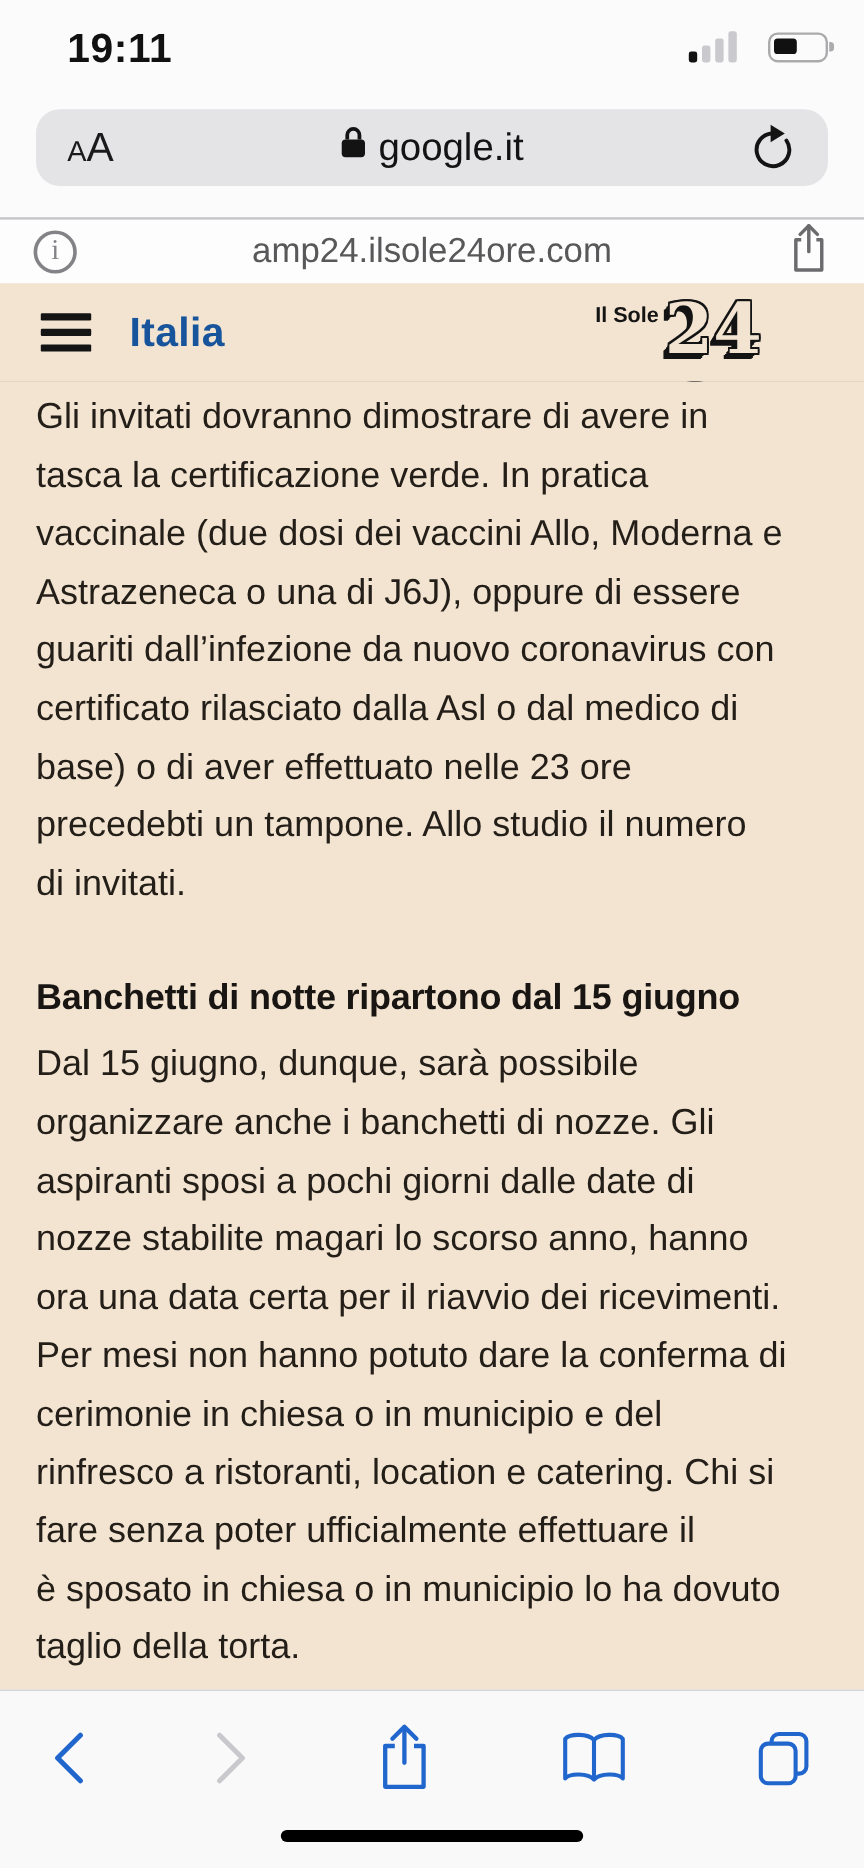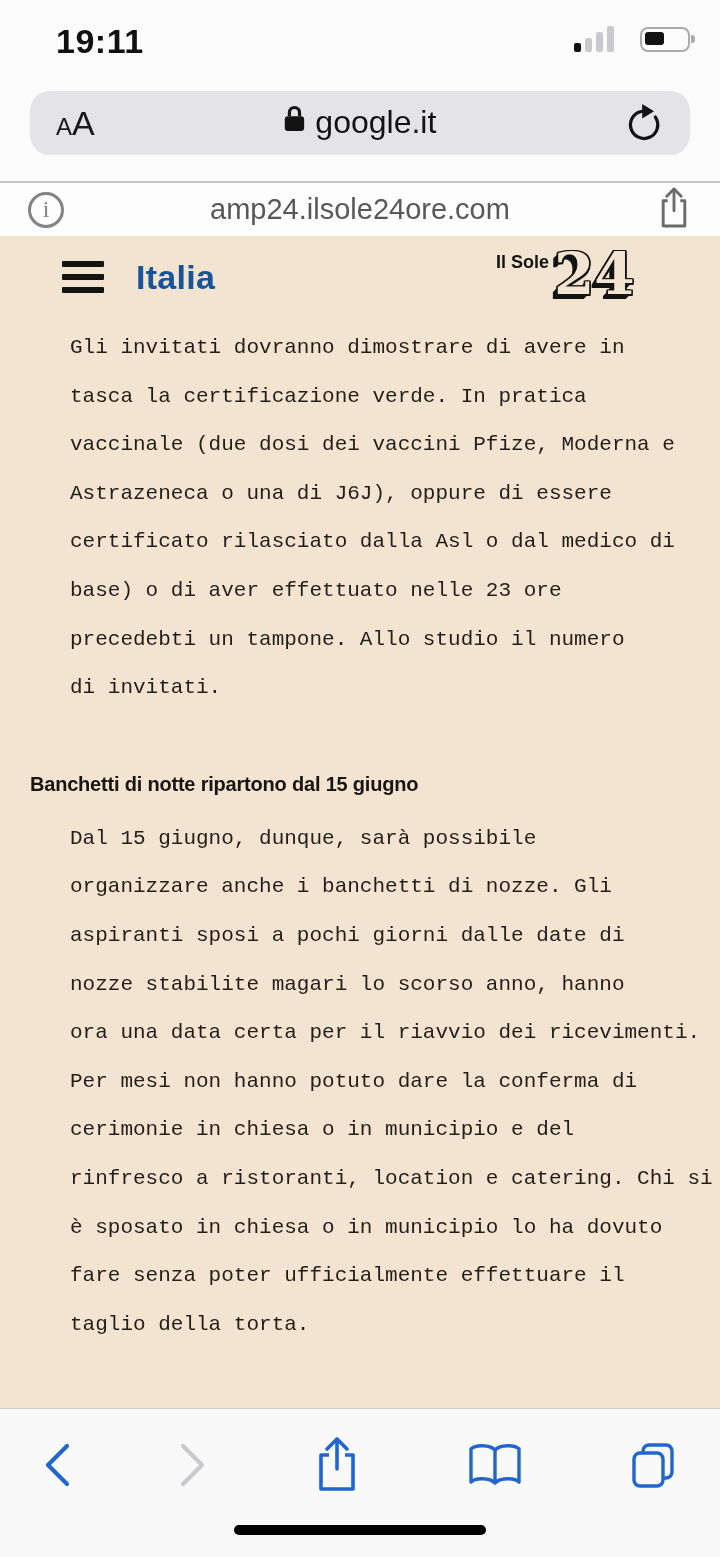--- a/index.html
+++ b/index.html
@@ -33,39 +33,39 @@
   
   .amp-bar { position:absolute; top:181px; left:0; width:720px; height:55px; background:#fdfdfd;
              border-top:2px solid #c6c5c8; display:flex; align-items:center; justify-content:space-between; padding:0 28px; }
   .amp-url { font-size:29px; color:#58585a; }
   .info-circle { width:36px; height:36px; border:3px solid #828287; border-radius:50%;
                  display:flex; align-items:center; justify-content:center;
                  font-family:"Liberation Serif", serif; font-size:24px; color:#828287; }
 
   
   .site-header { position:absolute; top:236px; left:0; width:720px; height:82px; background:#f2e4d1;
-                 box-shadow:0 1px 0 #b9ada0, 0 3px 3px rgba(0,0,0,.10); display:flex; align-items:center;padding-left:28px; }
+                 box-shadow:0 1px 0 #b9ada0, 0 3px 3px rgba(0,0,0,.10); display:flex; align-items:center; }
   .hamburger { margin-left:34px; width:42px; display:flex; flex-direction:column; gap:7px; cursor:pointer; }
   .hamburger i { display:block; height:6px; background:#141414; border-radius:1px; }
   .section-label { margin-left:32px; font-size:34px; font-weight:bold; color:#17549b; letter-spacing:.3px; }
   .masthead { position:absolute; right:14px; top:8px; width:210px; height:68px; }
   .masthead .ilsole { position:absolute; left:0; top:8px; font-size:18px; font-weight:bold; color:#141414;
                       font-family:"Liberation Sans", sans-serif; letter-spacing:0; }
   .masthead .ore24 { position:absolute; left:58px; top:-4px; font-family:"DejaVu Serif", serif; font-weight:bold;
                      font-size:58px; letter-spacing:0; color:#f2e4d1;
                      text-shadow:-1.5px 0 #141414, 1.5px 0 #141414, 0 -1.5px #141414, 0 1.5px #141414,
                                  -1.5px -1.5px #141414, 1.5px 1.5px #141414, 1.5px -1.5px #141414, -1.5px 1.5px #141414,
                                  -2px 2px 0 #141414, -3px 3px 0 #141414, -4px 4px 0 #141414, -5px 5px 0 #141414; }
 
   
   .content { position:absolute; top:318px; left:0; width:720px; height:1090px; background:#f2e4d1;
              overflow:hidden; padding:6px 30px 0 30px; }
-  .para { font-family:Liberation Mono, monospace; font-size:21px; line-height:48.6px; color:#241e19;margin-left:40px; }
+  .para { font-family:Liberation Sans, sans-serif; font-size:30px; line-height:48.6px; color:#241e19; }
   .para .t-line { white-space:nowrap; }
-  .article-heading { font-family:"Liberation Sans", sans-serif; font-weight:bold; font-size:20px; line-height:50px;
+  .article-heading { font-family:"Liberation Sans", sans-serif; font-weight:bold; font-size:30px; line-height:50px;
                      color:#191512; margin-top:46px; margin-bottom:6px; white-space:nowrap; letter-spacing:-.2px; }
 
   
   .toolbar { position:absolute; top:1408px; left:0; width:720px; height:149px; background:#f9f9f9;
              border-top:1.5px solid #cdccd0; }
   .toolbar-icons { display:flex; justify-content:space-between; align-items:center; padding:0 42px; margin-top:26px; height:60px; }
   .tool-btn { display:flex; align-items:center; justify-content:center; }
   .home-indicator { position:absolute; left:234px; bottom:22px; width:252px; height:10px; background:#000; border-radius:6px; }
 </style>
 </head>
@@ -137,39 +137,40 @@
     <div class="masthead">
       <span class="ilsole">Il Sole</span>
       <span class="ore24">24 ORE</span>
     </div>
   </div>
 
   <div class="content">
     <div class="para">
         <div class="t-line">Gli invitati dovranno dimostrare di avere in</div>
         <div class="t-line">tasca la certificazione verde. In pratica</div>
-        <div class="t-line">vaccinale (due dosi dei vaccini Pfize, Moderna e</div>
+        <div class="t-line">vaccinale (due dosi dei vaccini Allo, Moderna e</div>
         <div class="t-line">Astrazeneca o una di J6J), oppure di essere</div>
+        <div class="t-line">guariti dall’infezione da nuovo coronavirus con</div>
         <div class="t-line">certificato rilasciato dalla Asl o dal medico di</div>
         <div class="t-line">base) o di aver effettuato nelle 23 ore</div>
         <div class="t-line">precedebti un tampone. Allo studio il numero</div>
         <div class="t-line">di invitati.</div>
       </div>
     <div class="article-heading">Banchetti di notte ripartono dal 15 giugno</div>
     <div class="para">
         <div class="t-line">Dal 15 giugno, dunque, sarà possibile</div>
         <div class="t-line">organizzare anche i banchetti di nozze. Gli</div>
         <div class="t-line">aspiranti sposi a pochi giorni dalle date di</div>
         <div class="t-line">nozze stabilite magari lo scorso anno, hanno</div>
         <div class="t-line">ora una data certa per il riavvio dei ricevimenti.</div>
         <div class="t-line">Per mesi non hanno potuto dare la conferma di</div>
         <div class="t-line">cerimonie in chiesa o in municipio e del</div>
         <div class="t-line">rinfresco a ristoranti, location e catering. Chi si</div>
+        <div class="t-line">fare senza poter ufficialmente effettuare il</div>
         <div class="t-line">è sposato in chiesa o in municipio lo ha dovuto</div>
-        <div class="t-line">fare senza poter ufficialmente effettuare il</div>
         <div class="t-line">taglio della torta.</div>
       </div>
   </div>
 
   <div class="toolbar">
     <div class="toolbar-icons">
       <div class="tool-btn">
         <svg width="30" height="48" viewBox="0 0 30 48">
           <polyline points="25,5 6,24 25,43" fill="none" stroke="#2066cc" stroke-width="4.2" stroke-linecap="round" stroke-linejoin="round"></polyline>
         </svg>

